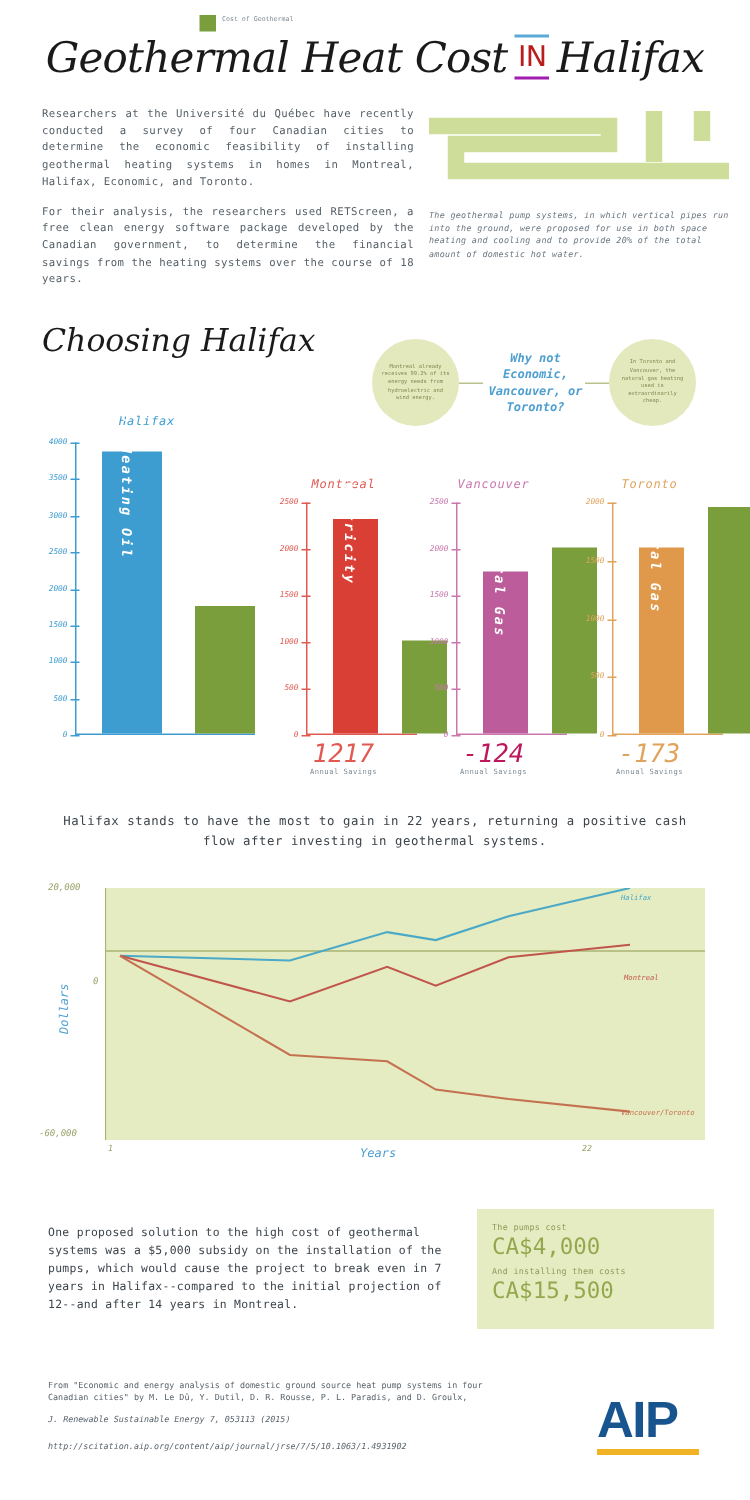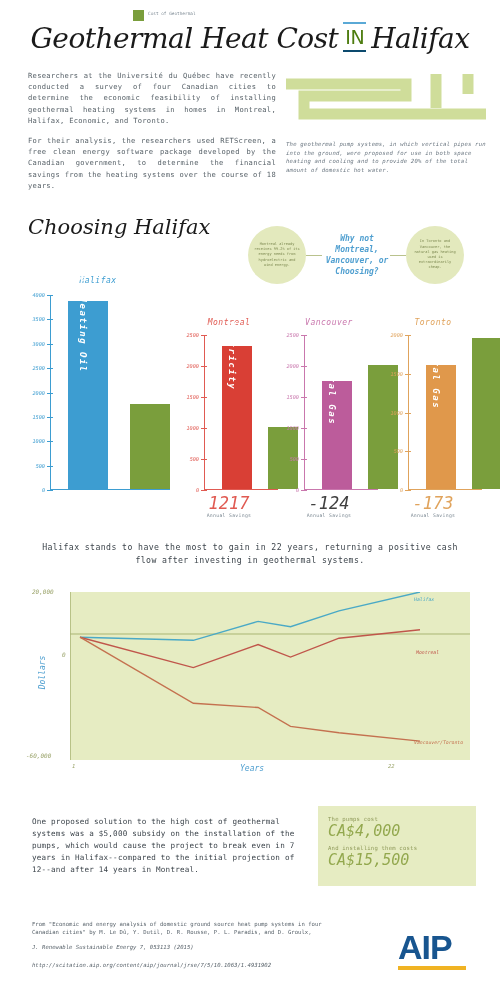--- a/index.html
+++ b/index.html
@@ -20,23 +20,23 @@
     color: #1a1a1a;
     text-align: center;
     padding-top: 22px;
     letter-spacing: -0.5px;
     white-space: nowrap;
   }
   .title .in {
     font-family: "DejaVu Sans", sans-serif;
     font-style: normal;
     font-size: 19px;
-    color: #4d7c0f;
+    color: #b91c1c;
     border-top: 2px solid #5aa9d6;
-    border-bottom: 2px solid #0c4a6e;
+    border-bottom: 2px solid #a21caf;
     padding: 2px 2px;
     margin: 0 5px;
     position: relative;
     top: -4px;
   }
 
   
   .intro {
     position: absolute; left: 28px; top: 70px; width: 248px;
   }
@@ -137,21 +137,21 @@
   
   .bottomText {
     position: absolute; left: 32px; top: 816px; width: 272px;
     font-size: 7.6px; line-height: 12px; color: #3c444b; letter-spacing: .2px;
   }
   .costBox {
     position: absolute; left: 318px; top: 806px; width: 158px; height: 80px;
     background: #e6ecc2; padding: 10px 10px;
   }
   .costBox .small { font-size: 5.6px; color: #8f9a5a; letter-spacing: .2px; }
-  .costBox .big { font-size: 15px; font-style: italic; color: #93a84e; line-height: 19px; margin-bottom: 4px; }
+  .costBox .big { font-size: 15px; color: #93a84e; line-height: 19px; margin-bottom: 4px; }
 
   
   .footer { position: absolute; left: 32px; top: 920px; width: 300px; }
   .footer .cite { font-size: 5.6px; line-height: 8px; color: #5a646c; }
   .footer .jrnl { font-size: 5.6px; line-height: 8px; color: #5a646c; font-style: italic; margin-top: 7px; }
   .footer .url { font-size: 5.6px; line-height: 8px; color: #5a646c; font-style: italic; margin-top: 10px; }
   .aip { position: absolute; left: 398px; top: 930px; }
   .aip .mark { font-family: "Liberation Sans", sans-serif; font-size: 34px; font-weight: bold; color: #18558f; letter-spacing: -1px; line-height: 34px; }
   .aip .rule { width: 68px; height: 4px; background: #f0b323; margin-top: 2px; }
 </style>
@@ -176,21 +176,21 @@
   </svg>
 
   <div class="caption-right">The geothermal pump systems, in which vertical pipes run into the ground, were proposed for use in both space heating and cooling and to provide 20% of the total amount of domestic hot water.</div>
 
   <div class="sec-title">Choosing Halifax</div>
 
   <div class="circle" id="circle-left">
     <span>Montreal already receives 99.2% of its energy needs from hydroelectric and wind energy.</span>
   </div>
   <div class="connector" id="conn-left"></div>
-  <div class="why-not">Why not Montreal, Vancouver, or Choosing?</div>
+  <div class="why-not">Why not Economic, Vancouver, or Toronto?</div>
   <div class="connector" id="conn-right"></div>
   <div class="circle" id="circle-right">
     <span>In Toronto and Vancouver, the natural gas heating used is extraordinarily cheap.</span>
   </div>
 
   <div class="bars" id="bar-charts">
       <div class="chart" style="left: 24px; top: 8px; width: 148px; height: 250px;">
         <div class="cname" style="color: rgb(61, 157, 209);">Halifax</div>
         <div class="plot" style="width: 120px; height: 195px; left: 26px;">
           <div class="axis-line" style="background: rgb(61, 157, 209);"></div>
@@ -262,21 +262,21 @@
           <div class="tick" style="background: rgb(201, 119, 173); top: 31px;"></div>
           <div class="tlab" style="color: rgb(201, 119, 173); top: 31px;">2000</div>
           <div class="tick" style="background: rgb(201, 119, 173); top: 0px;"></div>
           <div class="tlab" style="color: rgb(201, 119, 173); top: 0px;">2500</div>
           <div class="bar" style="left: 18px; width: 30px; height: 108.5px; background: rgb(188, 92, 155);">
             <span class="vlabel">Natural Gas</span>
           </div>
           <div class="bar" style="left: 64px; width: 30px; height: 124px; background: rgb(122, 158, 60);"></div>
         </div>
         <div class="savings">
-          <span class="num" style="color: #404040;">-124</span>
+          <span class="num" style="color: #be185d;">-124</span>
           <span class="lab">Annual Savings</span>
         </div>
       </div>
       <div class="chart" style="left: 382px; top: 50px; width: 102px; height: 208px;">
         <div class="cname" style="color: rgb(224, 163, 92);">Toronto</div>
         <div class="plot" style="width: 74px; height: 155px; left: 26px;">
           <div class="axis-line" style="background: rgb(224, 163, 92);"></div>
           <div class="base-line" style="background: rgb(224, 163, 92);"></div>
           <div class="tick" style="background: rgb(224, 163, 92); top: 155px;"></div>
           <div class="tlab" style="color: rgb(224, 163, 92); top: 155px;">0</div>

